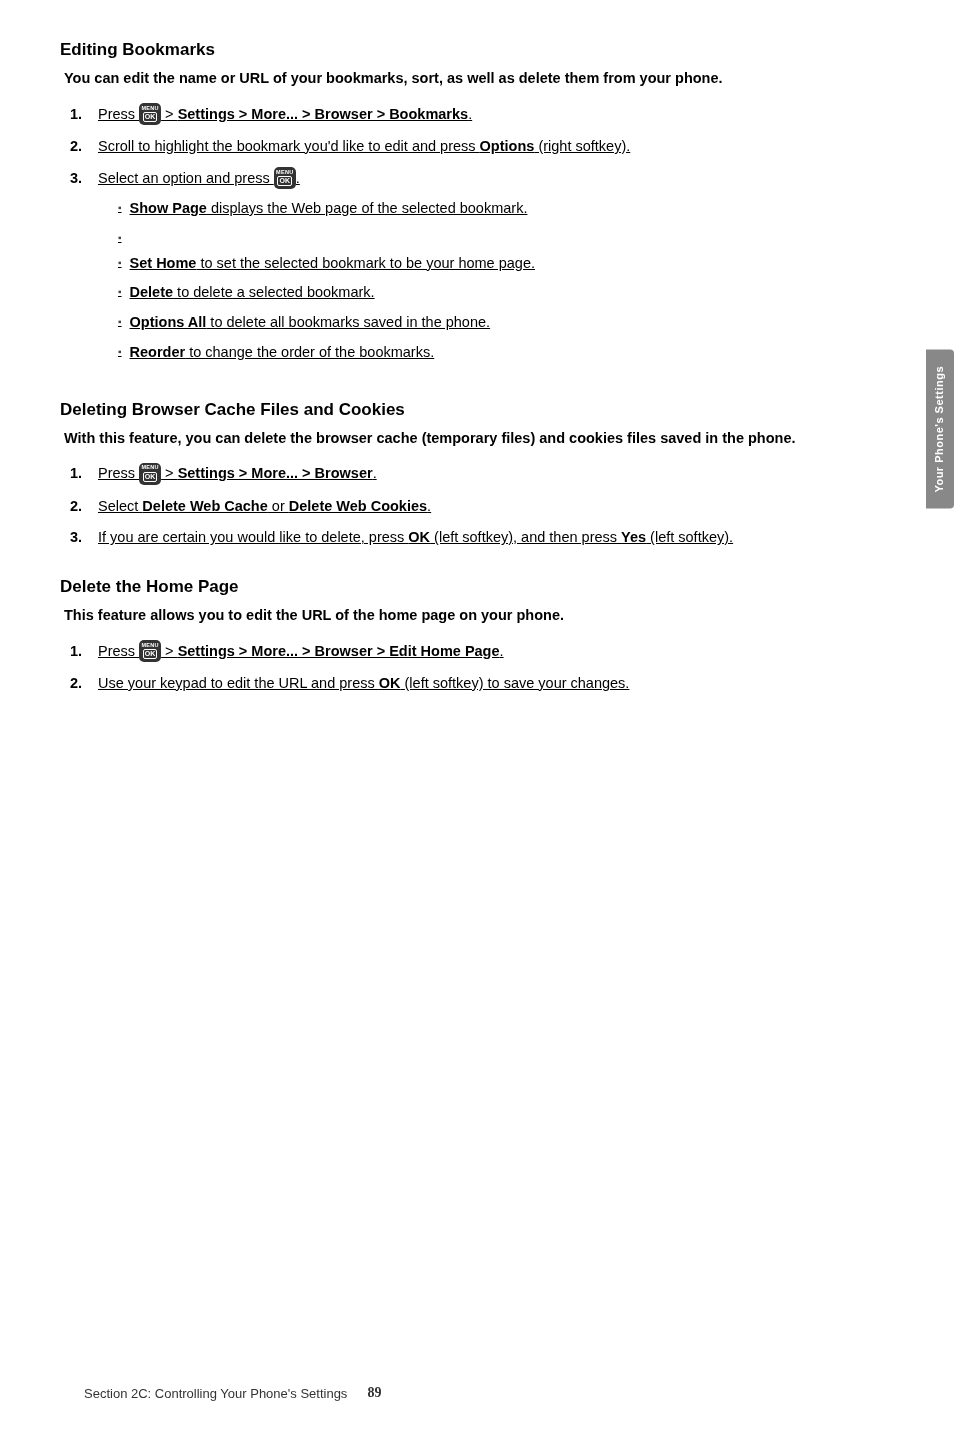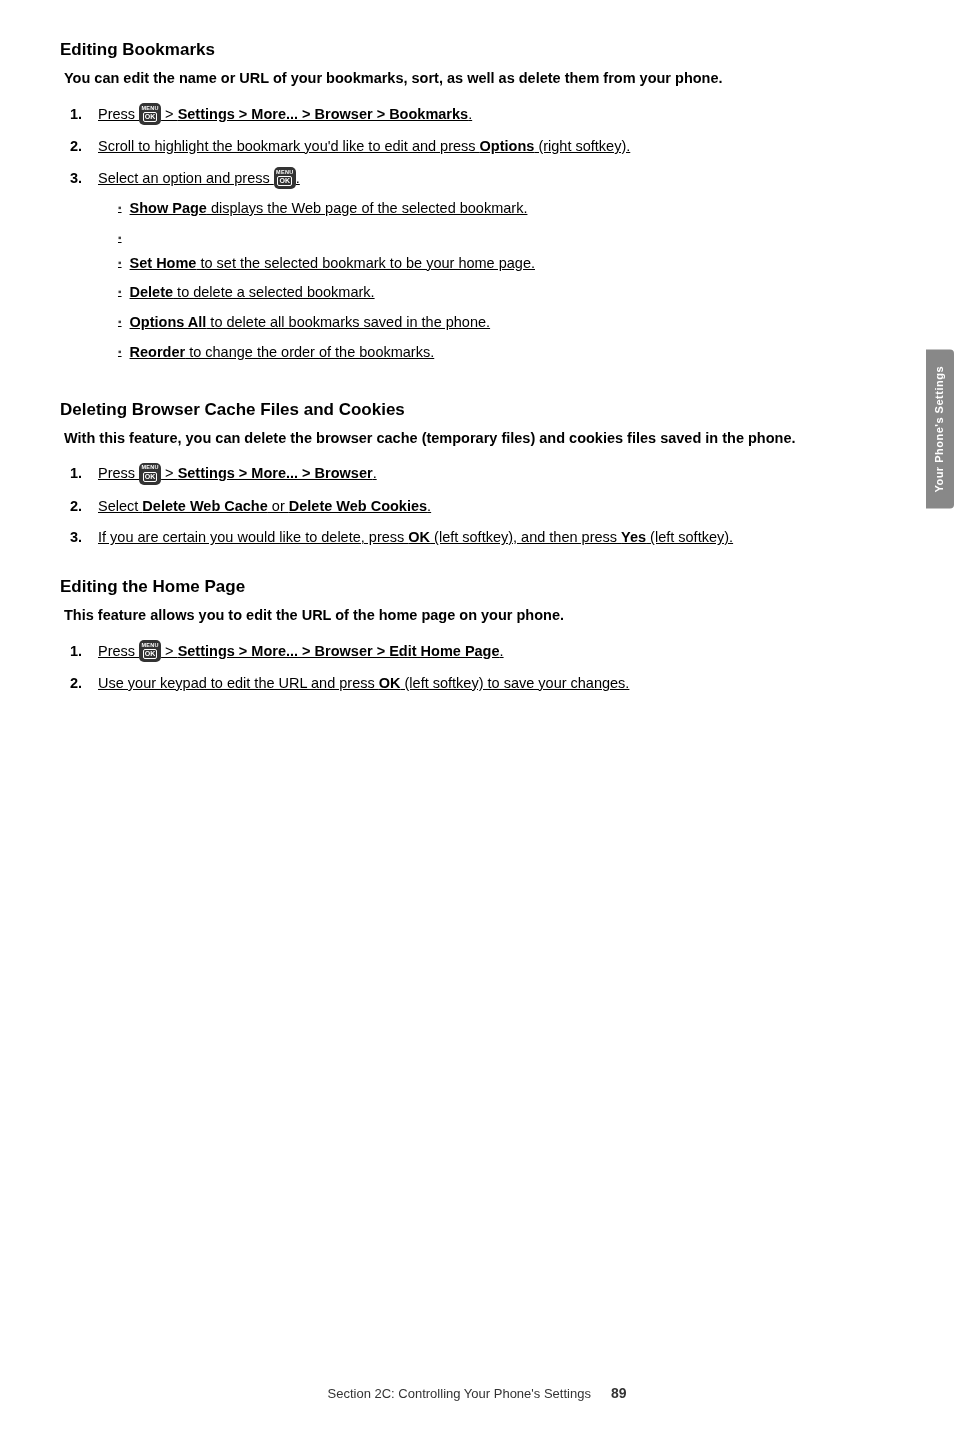--- a/index.html
+++ b/index.html
@@ -128,32 +128,33 @@
     }
     .footer {
       position: absolute;
       bottom: 30px;
       left: 0;
       right: 0;
       text-align: center;
       font-size: 13px;
       color: #333;
       display: flex;
-      justify-content: center;
+      justify-content: flex-start;
       align-items: center;
       gap: 20px;
       padding: 0 84px;
     }
     .footer-section {
       font-size: 13px;
       color: #333;
     }
     .footer-page {
       font-weight: bold;
       font-size: 14px;
+      font-family: Liberation Serif, serif;
     }
   </style>
 </head>
 <body>
 
 <div class="page">
 
   <div>
     <div class="section-title">Editing Bookmarks</div>
     <p class="intro-text">You can edit the name or URL of your bookmarks, sort, as well as delete them from your phone.</p>
@@ -243,21 +244,21 @@
       <li>
         <span class="num bold">3.</span>
         <span class="step-content">
           If you are certain you would like to delete, press <strong>OK</strong> (left softkey), and then press <strong>Yes</strong> (left softkey).
         </span>
       </li>
     </ol>
   </div>
 
   <div style="margin-top: 28px;">
-    <div class="section-title">Editing the Home Page</div>
+    <div class="section-title">Delete the Home Page</div>
     <p class="intro-text">This feature allows you to edit the URL of the home page on your phone.</p>
 
     <ol class="numbered-list">
       <li>
         <span class="num bold">1.</span>
         <span class="step-content">
           Press <span class="menu-icon">
               <span class="menu-icon-inner">
                 <span class="menu-text">MENU</span>
                 <span class="ok-text">OK</span>

